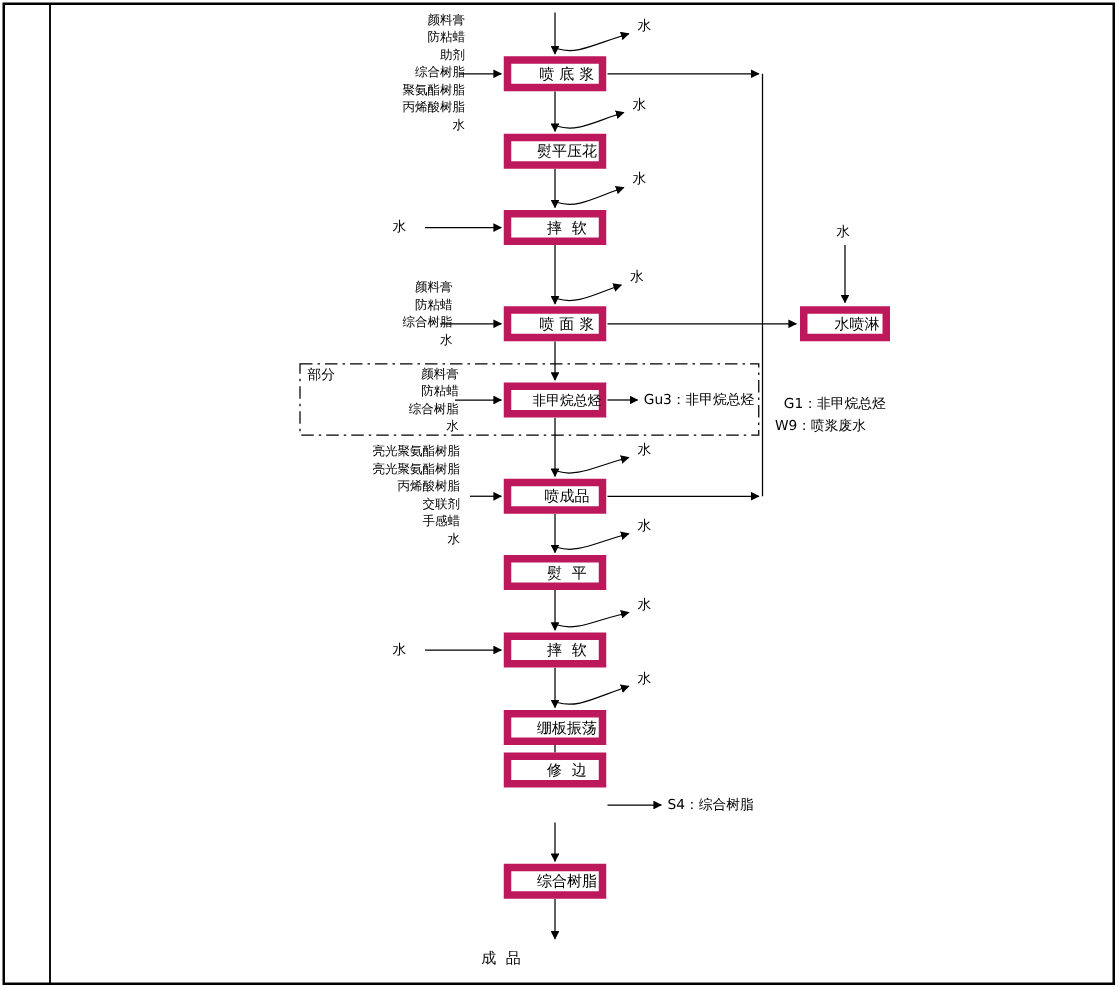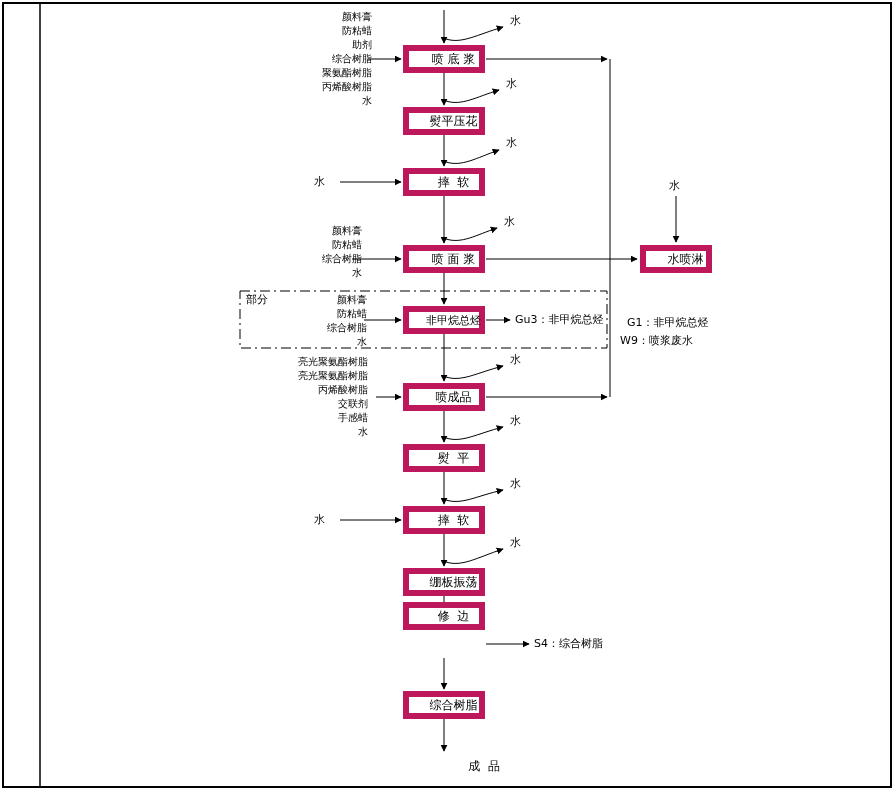--- a/index.html
+++ b/index.html
@@ -25,21 +25,21 @@
   #g-top{left:272px;top:224px;width:90px}
   #g-partial{left:277px;top:293px;width:90px}
   #g-finish{left:252px;top:355px;width:116px}
   #partial-label{left:246px;top:294px}
   #w-in1{left:314px;top:176px} #w-in2{left:314px;top:514px} #w-scrub{left:669px;top:180px}
   #we1{left:510px;top:15px} #we2{left:506px;top:78px} #we3{left:506px;top:137px}
   #we4{left:504px;top:216px} #we5{left:510px;top:354px} #we6{left:510px;top:415px}
   #we7{left:510px;top:478px} #we8{left:510px;top:537px}
   #out-gu3{left:515px;top:314px} #out-g1{left:627px;top:317px}
   #out-w9{left:620px;top:335px} #out-s4{left:534px;top:638px}
-  #end-label{left:420px;top:760px;width:80px;text-align:right;font-size:12px}
+  #end-label{left:385px;top:760px;width:80px;text-align:left;font-size:12px}
 </style>
 </head>
 <body>
 
 <div class="sheet">
 
   <svg class="wires" width="894" height="790" viewBox="0 0 894 790">
     <defs>
       <marker id="ah" viewBox="0 0 10 10" refX="9" refY="5" markerWidth="7" markerHeight="7" orient="auto">
         <path d="M0,0 L10,5 L0,10 Z" fill="#000"></path>

